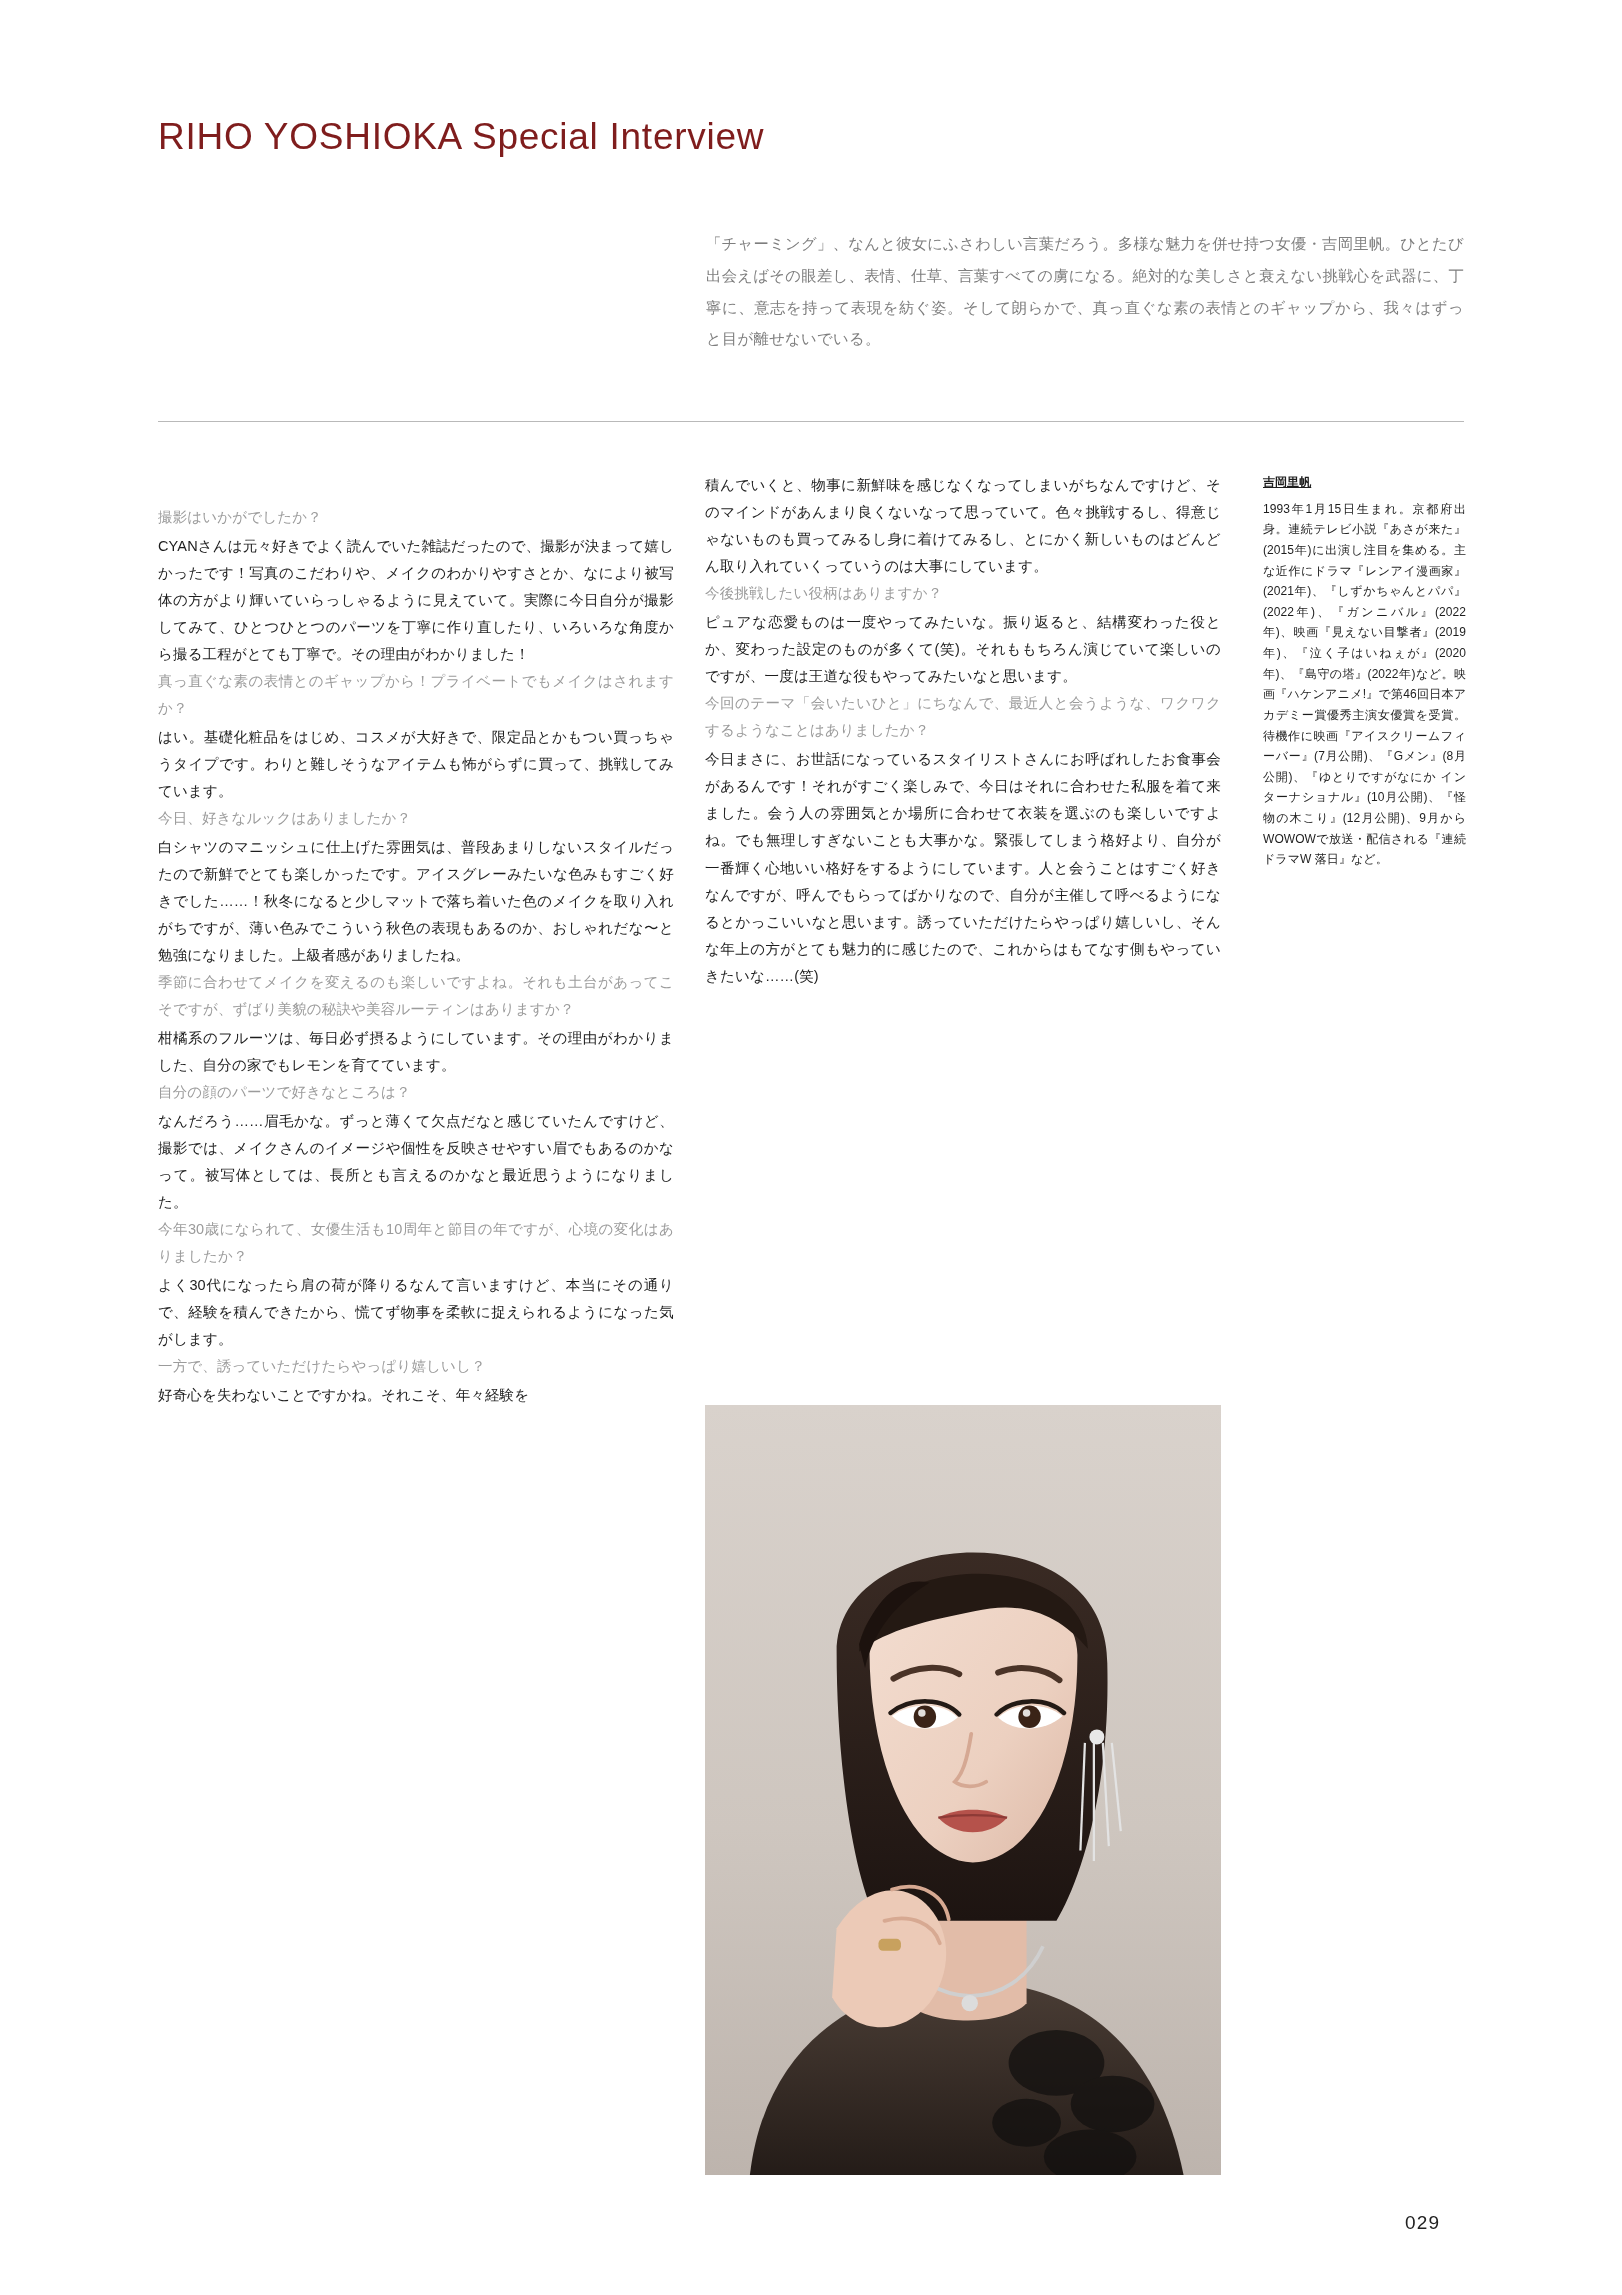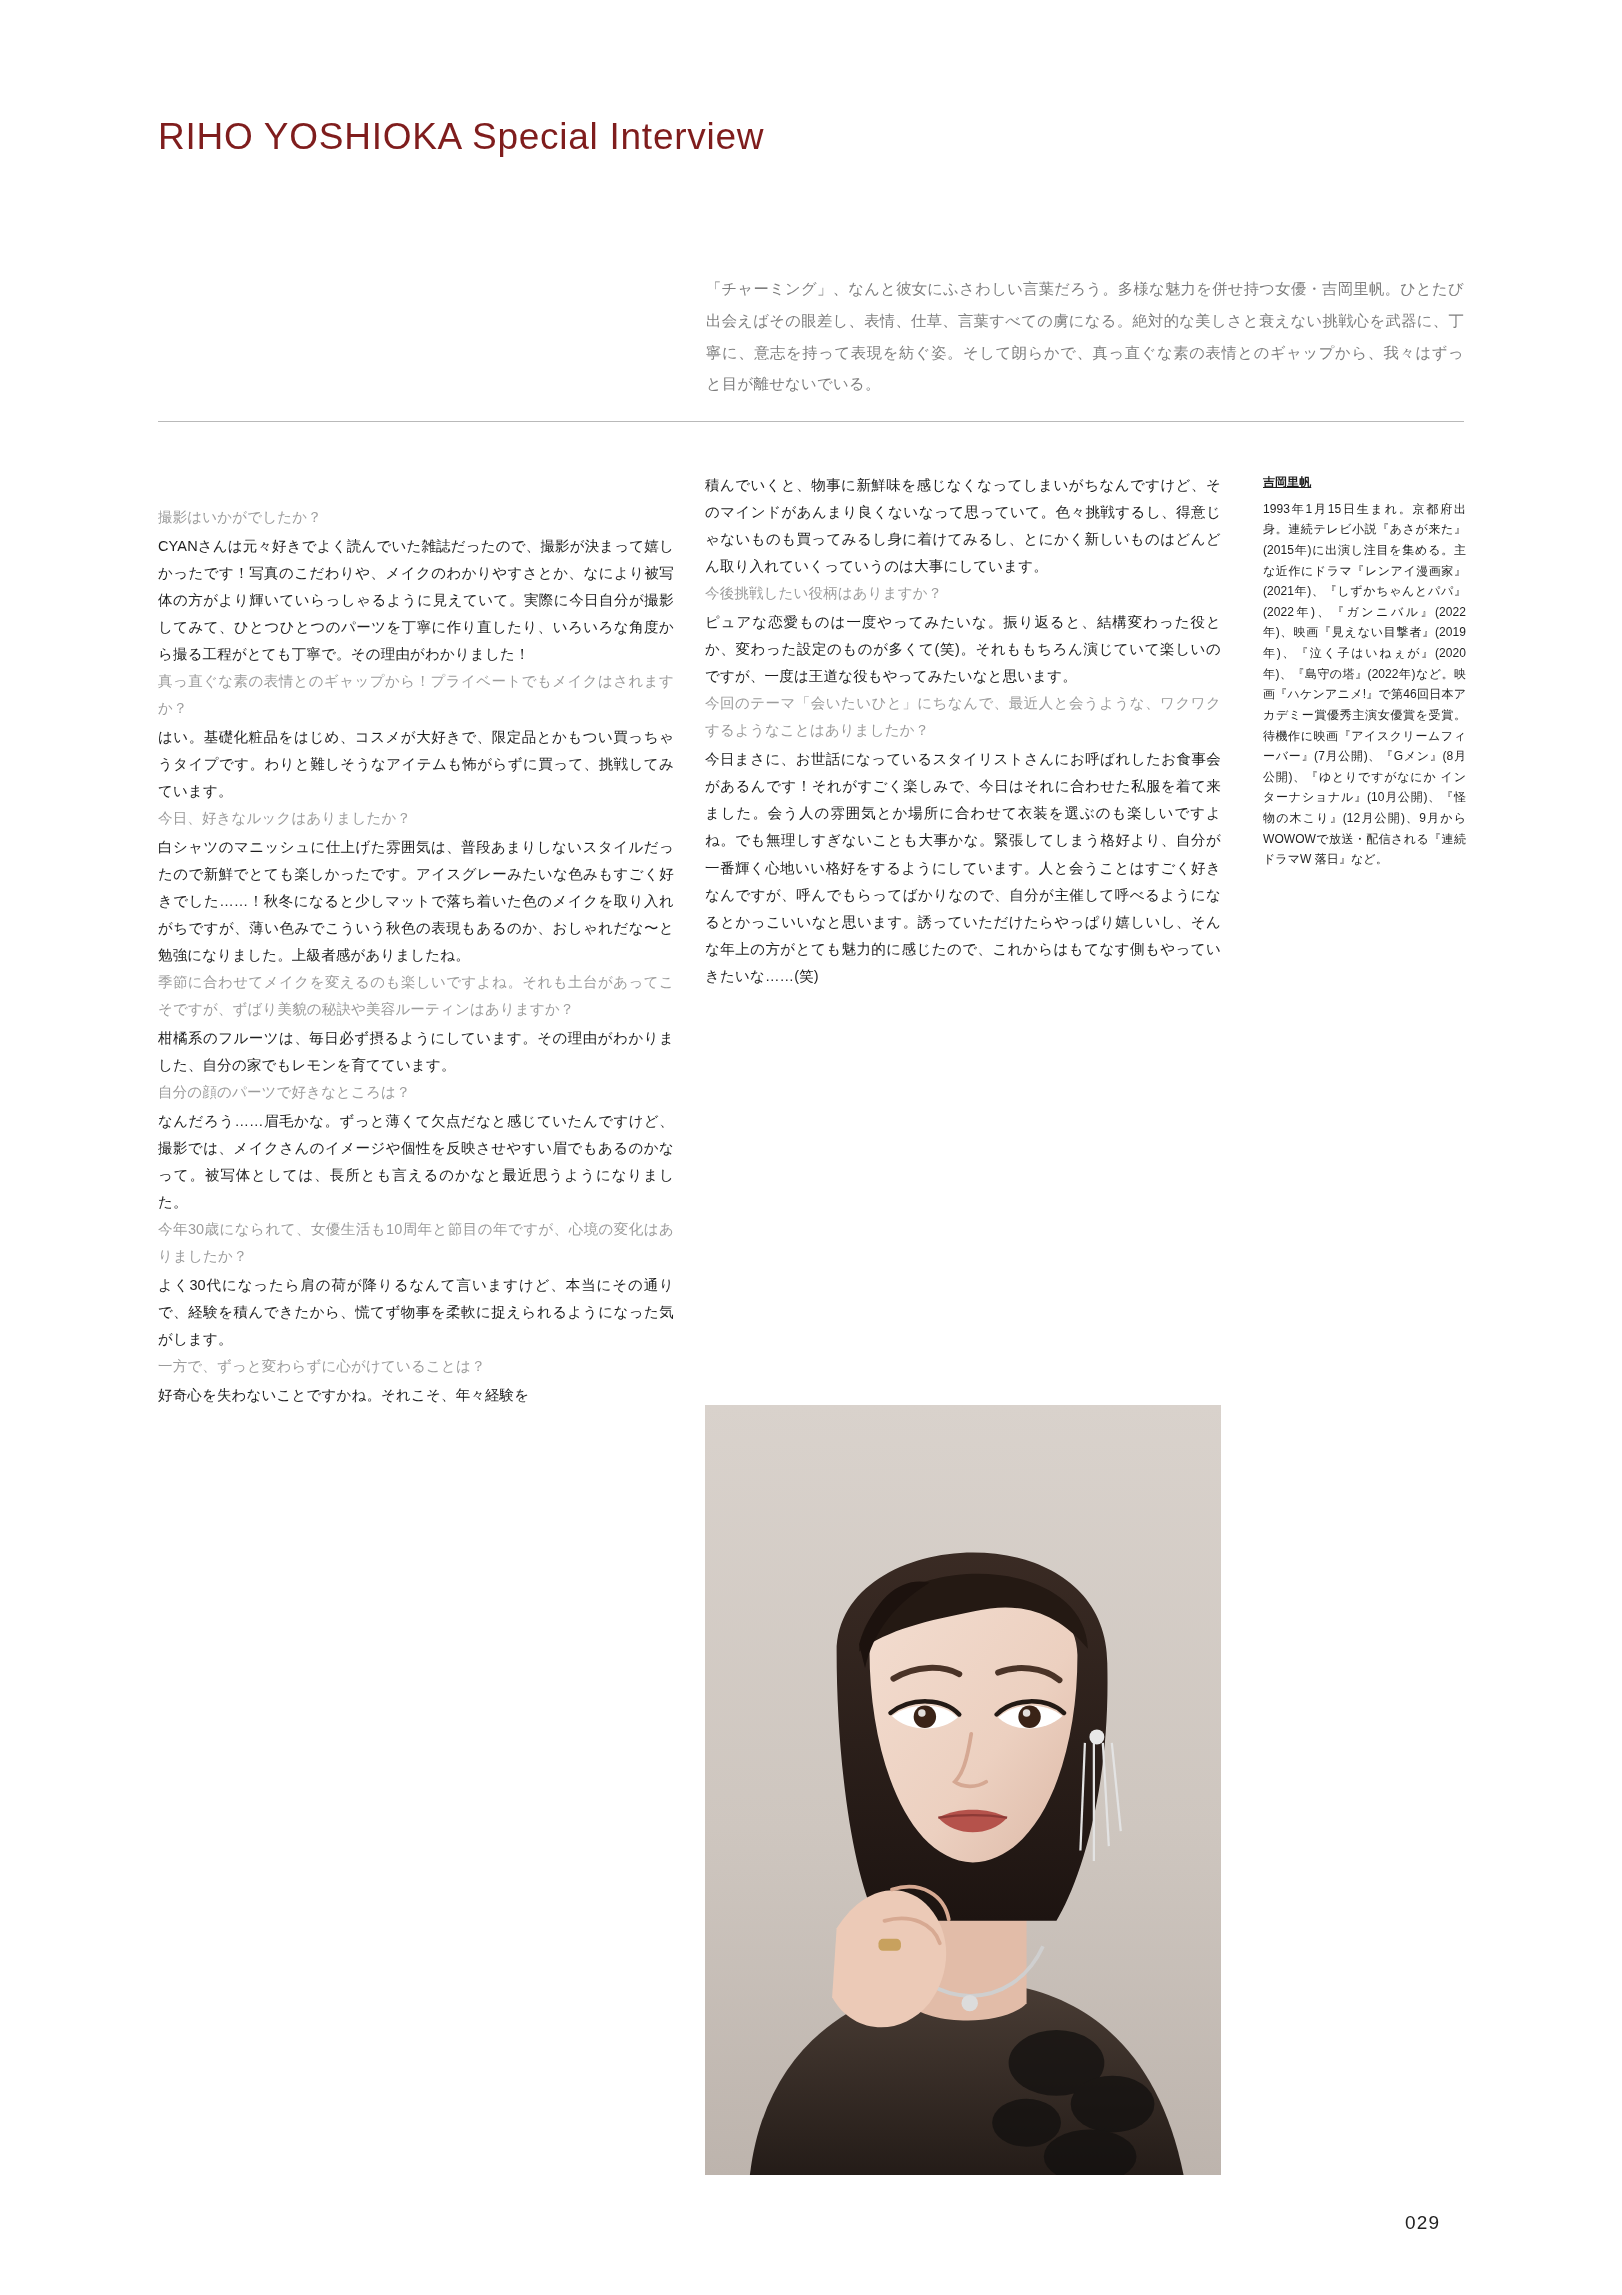--- a/index.html
+++ b/index.html
@@ -35,21 +35,20 @@
   .lead {
     position: absolute;
     left: 706px;
     top: 228px;
     width: 758px;
     font-size: 15.3px;
     line-height: 2.08;
     color: #7e7e7e;
     letter-spacing: 0.02em;
     text-align: justify;
-    margin-top: 45px;
   }
 
   .rule {
     position: absolute;
     left: 158px;
     top: 421px;
     width: 1306px;
     height: 0.7px;
     background: #b9b9b9;
   }
@@ -148,21 +147,21 @@
     </div>
     <div class="blk">
       <p class="q">自分の顔のパーツで好きなところは？</p>
       <p class="a">なんだろう……眉毛かな。ずっと薄くて欠点だなと感じていたんですけど、撮影では、メイクさんのイメージや個性を反映させやすい眉でもあるのかなって。被写体としては、長所とも言えるのかなと最近思うようになりました。</p>
     </div>
     <div class="blk">
       <p class="q">今年30歳になられて、女優生活も10周年と節目の年ですが、心境の変化はありましたか？</p>
       <p class="a">よく30代になったら肩の荷が降りるなんて言いますけど、本当にその通りで、経験を積んできたから、慌てず物事を柔軟に捉えられるようになった気がします。</p>
     </div>
     <div class="blk">
-      <p class="q">一方で、ずっと変わらずに心がけていることは？</p>
+      <p class="q">一方で、誘っていただけたらやっぱり嬉しいし？</p>
       <p class="a">好奇心を失わないことですかね。それこそ、年々経験を</p>
     </div>
   </div>
 
   <div class="col col2">
     <div class="blk">
       <p class="a">積んでいくと、物事に新鮮味を感じなくなってしまいがちなんですけど、そのマインドがあんまり良くないなって思っていて。色々挑戦するし、得意じゃないものも買ってみるし身に着けてみるし、とにかく新しいものはどんどん取り入れていくっていうのは大事にしています。</p>
     </div>
     <div class="blk">
       <p class="q">今後挑戦したい役柄はありますか？</p>

